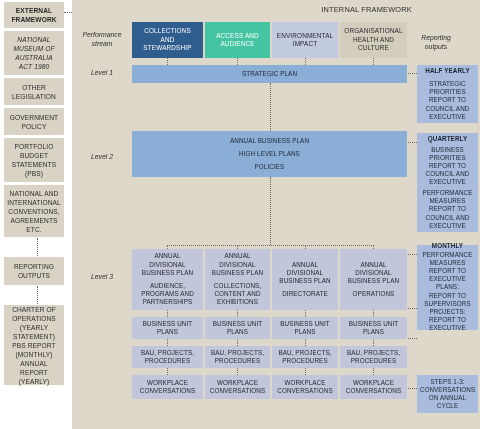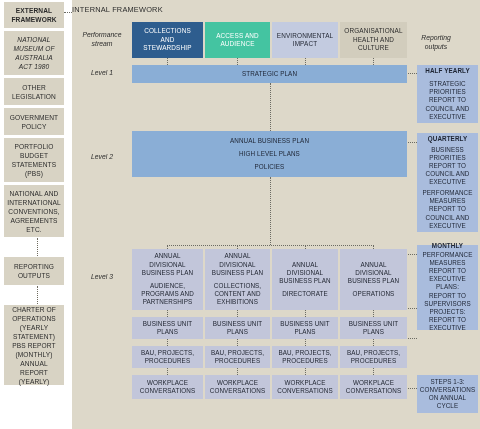--- a/index.html
+++ b/index.html
@@ -31,21 +31,21 @@
     border-left: 1px dotted #6e6a5e;
   }
 
   
   .panel {
     position: absolute; left: 72px; top: 0; width: 408px; height: 429px;
     background: #ddd8c9;
   }
   .panel-title {
     position: absolute; top: 5px; left: 0; width: 340px;
-    text-align: left; font-size: 7.4px; color: #2b2b2b; letter-spacing: .2px;
+    text-align: right; font-size: 7.4px; color: #2b2b2b; letter-spacing: .2px;
   }
 
   .row-label {
     position: absolute; font-style: italic; font-size: 6.8px; color: #2b2b2b;
     text-align: center; width: 60px; line-height: 9px;
   }
 
   
   .stream {
     position: absolute; top: 22px; height: 36px;

